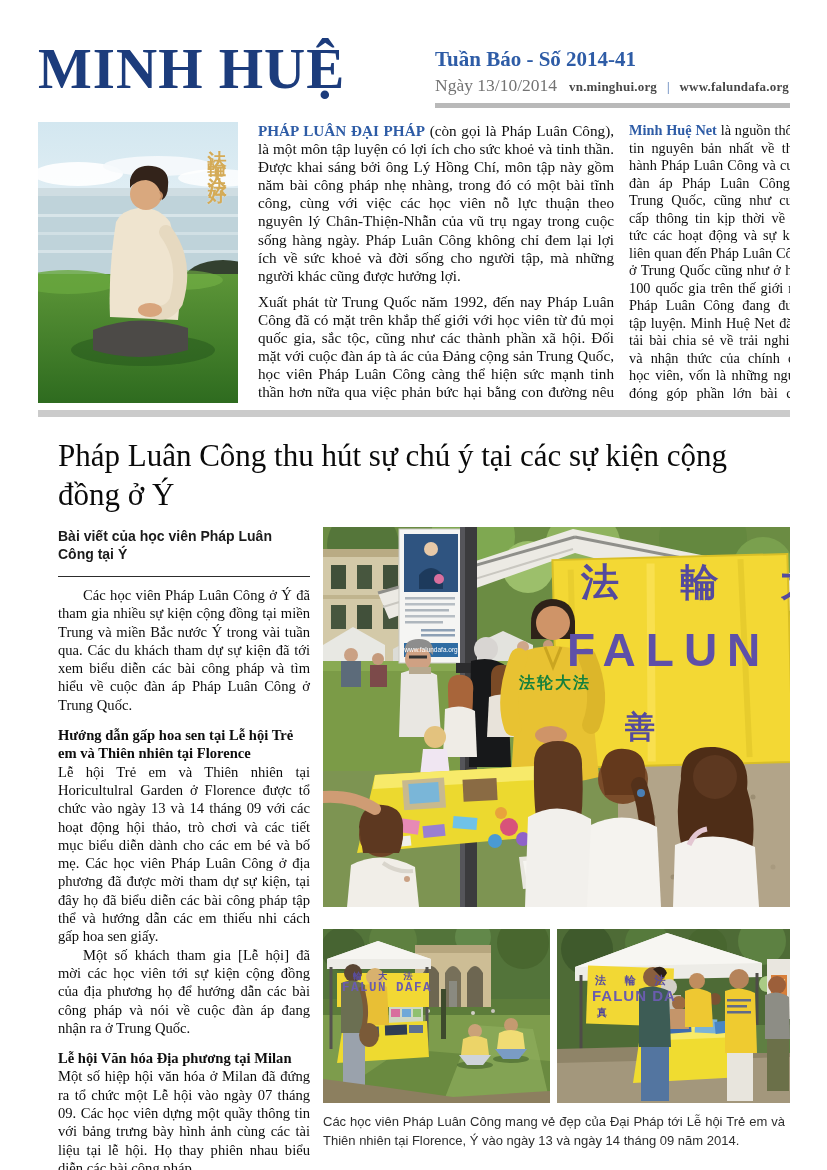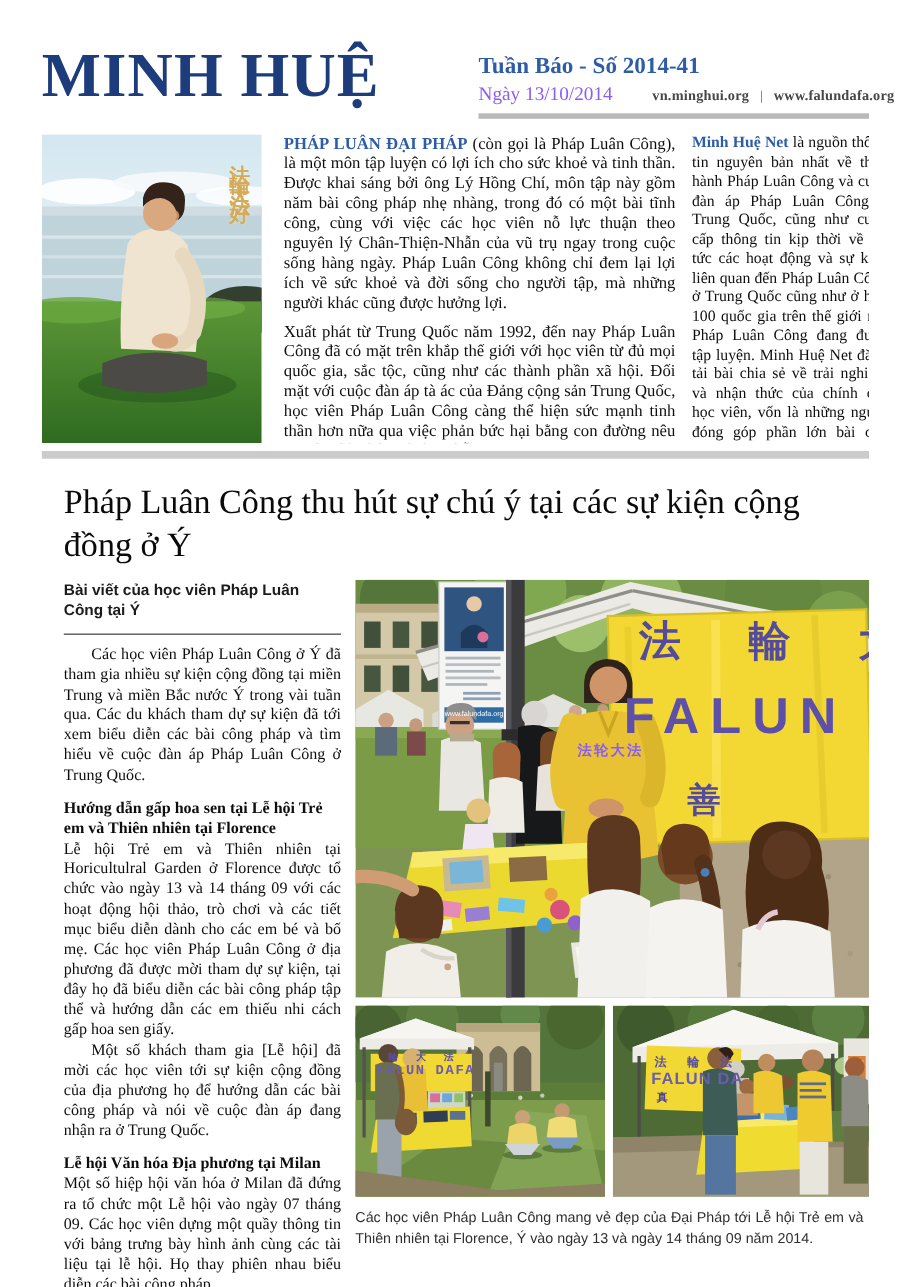--- a/index.html
+++ b/index.html
@@ -10,21 +10,21 @@
   }
   
   .masthead { position:absolute; top:34px; left:38px; right:37px; height:86px; }
   .masthead-title {
     position:absolute; left:0; top:6px; font-size:57px; font-weight:bold;
     color:#1c3c7c; letter-spacing:1px; line-height:1;
   }
   .masthead-right { position:absolute; left:397px; top:14px; width:355px; }
   .issue { font-size:21px; font-weight:bold; color:#2e5ca6; line-height:1.1; }
   .dateline { margin-top:4px; display:flex; align-items:baseline; white-space:nowrap; }
-  .date { font-size:17.5px; color:#8b5cf6; margin-right:36px; }
+  .date { font-size:17.5px; color:#737373; margin-right:12px; }
   .site { font-size:13px; font-weight:bold; color:#474747; letter-spacing:0.2px; }
   .sep { color:#2e5ca6; font-size:12px; margin:0 10px; }
   .header-rule { height:5px; background:#b9b9b9; margin-top:7px; }
   
   .intro { position:absolute; top:122px; left:38px; right:37px; height:281px; overflow:hidden; display:flex; }
   .intro-photo { position:relative; width:200px; height:281px; flex:none; overflow:hidden; }
   .intro-photo svg { display:block; }
   .overlay-vert {
     position:absolute; top:12px; right:8px;
     writing-mode:vertical-rl; text-orientation:upright;
@@ -52,33 +52,33 @@
     font-size:14px; line-height:18px; color:#1b1b1b; width:244px;
   }
   .byline-rule { border:none; border-top:1.5px solid #2c2c2c; margin:13px 0 9px 0; }
   .article-left p { margin:0; text-align:justify; font-size:14.6px; line-height:18.3px; color:#0d0d0d; }
   .article-left p.indent { text-indent:25px; }
   .subhead { margin:12px 0 0 0; font-size:14.6px; line-height:18.3px; font-weight:bold; color:#0d0d0d; }
   .article-right { width:467px; margin-left:13px; flex:none; }
   .photo { position:relative; overflow:hidden; }
   .photo svg { display:block; }
   .photo-main { width:467px; height:380px; }
-  .photo-row { display:flex; margin-top:7px; }
+  .photo-row { display:flex; margin-top:22px; }
   .photo-small-left { width:227px; height:174px; }
   .photo-small-right { width:233px; height:174px; margin-left:7px; }
   .caption {
     margin-top:9px; width:462px; font-family:"Liberation Sans", sans-serif;
     font-size:13px; line-height:19px; color:#2f2f2f; text-align:justify;
   }
   
   .ov { position:absolute; white-space:nowrap; }
   .ov-hanzi-main { left:258px; top:30px; font-size:38px; font-weight:bold; color:#544a9e; letter-spacing:26px; }
   .ov-latin-main { left:244px; top:96px; font-family:"Liberation Sans", sans-serif; font-size:46px; font-weight:bold; color:#5e50a8; letter-spacing:10px; }
   .ov-char-main { left:302px; top:180px; font-size:30px; font-weight:bold; color:#544a9e; }
-  .ov-shirt { left:196px; top:146px; width:72px; text-align:center; font-size:13px; font-weight:bold; color:#8b5cf6; letter-spacing:2px; }
+  .ov-shirt { left:196px; top:146px; width:72px; font-size:16px; font-weight:bold; color:#15803d; letter-spacing:2px; }
   .ov-poster-url { left:78px; top:119px; width:60px; text-align:center; font-family:"Liberation Sans", sans-serif; font-size:6.5px; color:#ffffff; }
   .ov-hanzi-sl { left:30px; top:41px; font-size:9px; font-weight:bold; color:#5a4d9e; letter-spacing:7px; }
   .ov-latin-sl { left:19px; top:52px; font-family:Liberation Mono, monospace; font-size:12.5px; font-weight:bold; color:#6a5cae; letter-spacing:1.5px; }
   .ov-hanzi-sr { left:38px; top:44px; font-size:11px; font-weight:bold; color:#5a4d9e; letter-spacing:8px; }
   .ov-latin-sr { left:35px; top:58px; font-family:"Liberation Sans", sans-serif; font-size:15px; font-weight:bold; color:#6a5cae; letter-spacing:1px; }
   .ov-char-sr { left:40px; top:77px; font-size:10px; font-weight:bold; color:#4a419e; }
 </style>
 </head>
 <body>
 

